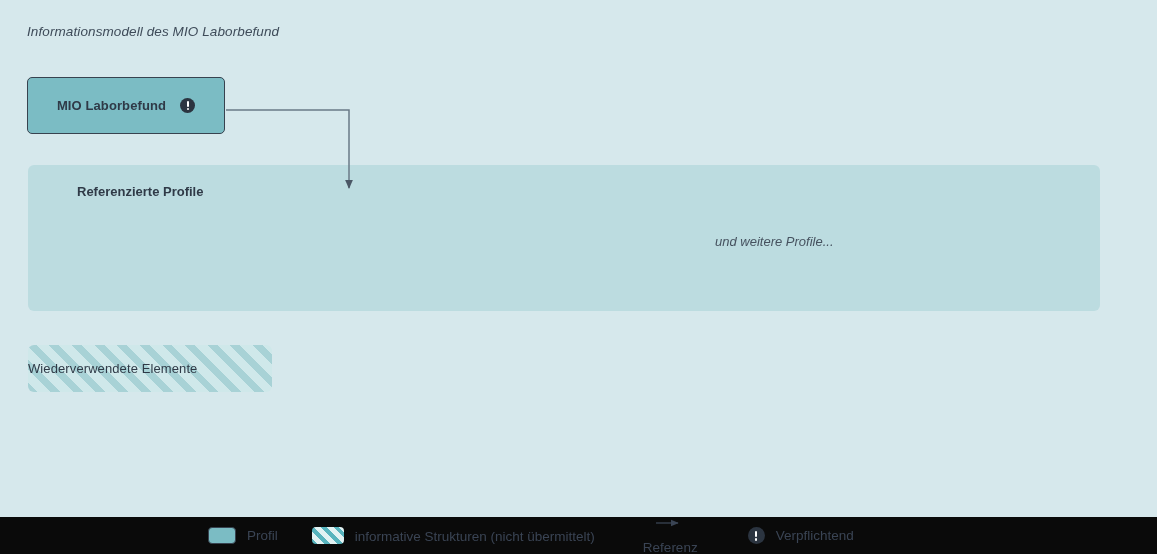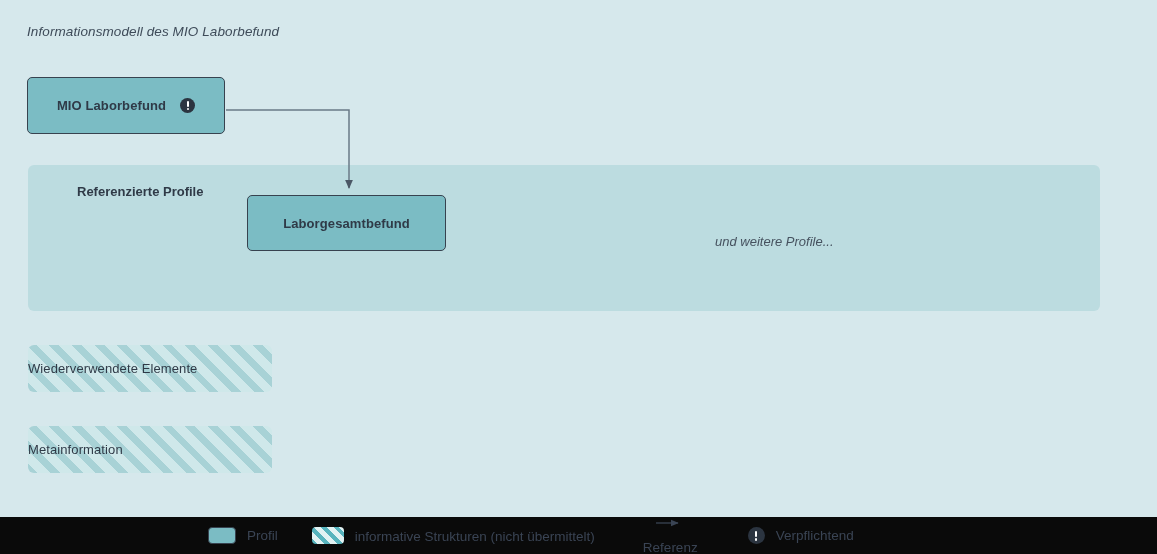--- a/index.html
+++ b/index.html
@@ -291,31 +291,25 @@
       <path d="M226,110 L349,110 L349,188" fill="none" stroke="#6a7a86" stroke-width="1.5" marker-end="url(#arrowhead)"></path>
     </svg>
 
     <div class="node" id="node-mio">
       <span class="node-label">MIO Laborbefund</span>
       <span class="required-badge">
           <span class="bang"></span>
         </span>
     </div>
 
-    <div class="node" id="node-laborgesamtbefund">
-      <span class="node-label">Laborgesamtbefund</span>
-    </div>
 
     <div class="hatched" id="box-wiederverwendete">
       <span>Wiederverwendete Elemente</span>
     </div>
 
-    <div class="hatched" id="box-metainformation">
-      <span>Metainformation</span>
-    </div>
 
   </div>
 
   <div id="legend">
 
     <div class="legend-item" id="legend-item-profil">
       <span class="legend-swatch-profil"></span>
       <span>Profil</span>
     </div>
 

